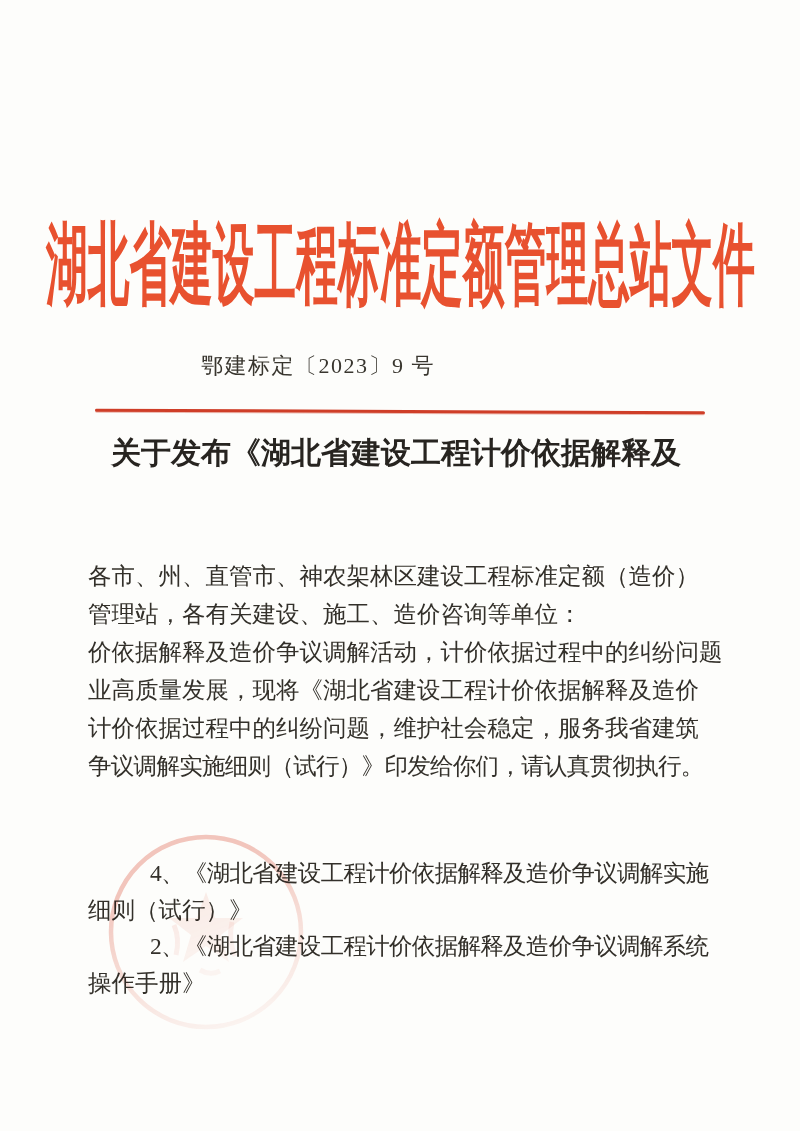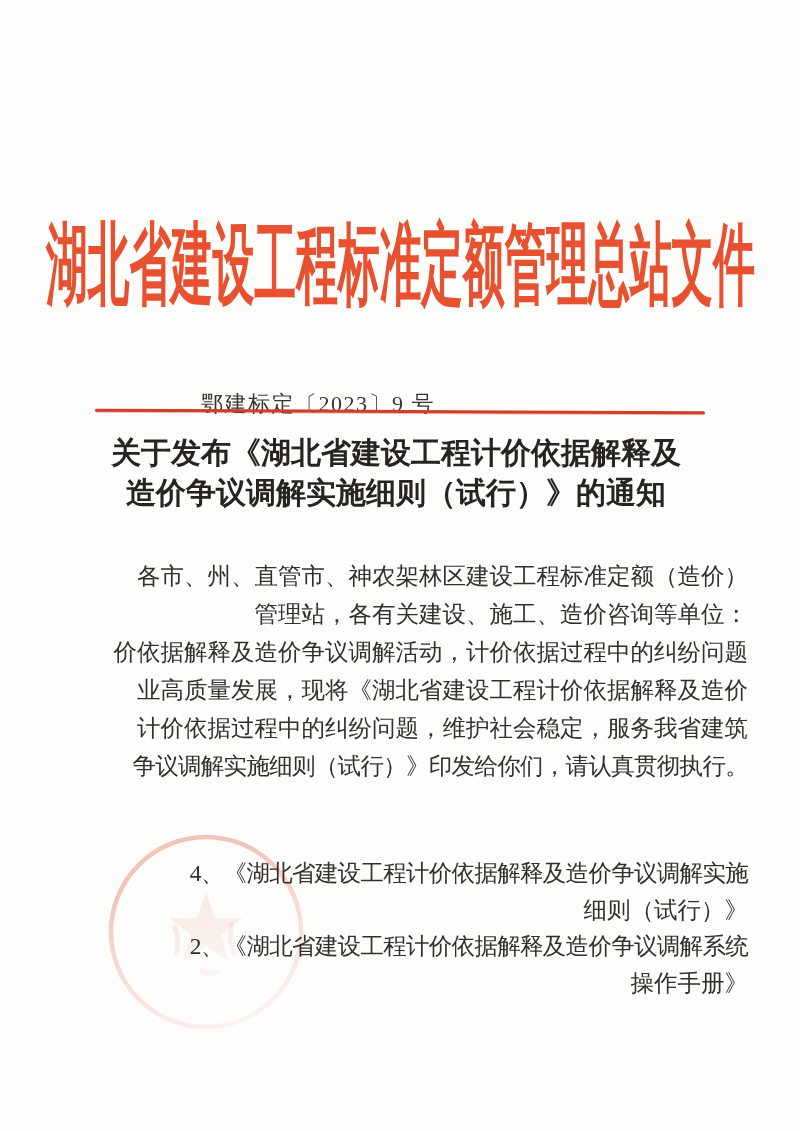--- a/index.html
+++ b/index.html
@@ -19,42 +19,42 @@
     display:flex; align-items:center; justify-content:center;
   }
   .red-head .stretch {
     font-size:43px; font-weight:bold; white-space:nowrap;
     color:#e8512f;
     transform:scale(0.97,2.08);
     transform-origin:center center;
   }
   .doc-no {
     position:absolute; top:351px; left:0; width:636px;
-    text-align:center; font-size:22px; letter-spacing:1.5px; color:#39362f;margin-top:38px;
+    text-align:center; font-size:22px; letter-spacing:1.5px; color:#39362f;
   }
   .red-rule {
     position:absolute; top:410px; left:95px; width:610px; height:3px;
     background:#cf3e28; border-radius:2px;
     transform:rotate(0.25deg);
     box-shadow:0 1px 0 rgba(207,62,40,0.35);
   }
   .title {
     position:absolute; top:433px; left:0; width:792px;
     text-align:center; font-weight:bold;
     font-size:30px; line-height:40px; color:#272420;
   }
   .body-block {
     position:absolute; top:557px; left:88px; width:660px;
     font-size:23.5px; line-height:38px; color:#33302a;
   }
   .attach-block {
     position:absolute; top:855px; left:88px; width:660px;
     font-size:23.5px; line-height:36.5px; color:#33302a;
   }
-  .line { white-space:nowrap;text-align:right; }
+  .line { white-space:nowrap; }
   .ind2 { padding-left:62px; }      
   .tight { letter-spacing:-0.7px; } 
   
   .seal {
     position:absolute; left:104px; top:830px; width:204px; height:204px;
     mix-blend-mode:multiply; pointer-events:none;
     -webkit-mask-image:linear-gradient(160deg, rgba(0,0,0,.9) 25%, rgba(0,0,0,.45) 60%, rgba(0,0,0,.08) 95%);
     mask-image:linear-gradient(160deg, rgba(0,0,0,.9) 25%, rgba(0,0,0,.45) 60%, rgba(0,0,0,.08) 95%);
   }
 </style>
@@ -66,21 +66,20 @@
   <div class="red-head">
     <span class="stretch">湖北省建设工程标准定额管理总站文件</span>
   </div>
 
   <div class="doc-no">鄂建标定〔2023〕9 号</div>
 
   <div class="red-rule"></div>
 
   <div class="title">
     <div>关于发布《湖北省建设工程计价依据解释及</div>
-    <div>造价争议调解实施细则（试行）》的通知</div>
   </div>
 
   <div class="body-block">
     <div class="line">各市、州、直管市、神农架林区建设工程标准定额（造价）</div>
     <div class="line">管理站，各有关建设、施工、造价咨询等单位：</div>
     <div class="line">价依据解释及造价争议调解活动，计价依据过程中的纠纷问题</div>
     <div class="line">业高质量发展，现将《湖北省建设工程计价依据解释及造价</div>
     <div class="line">计价依据过程中的纠纷问题，维护社会稳定，服务我省建筑</div>
     <div class="line tight">争议调解实施细则（试行）》印发给你们，请认真贯彻执行。</div>
   </div>

